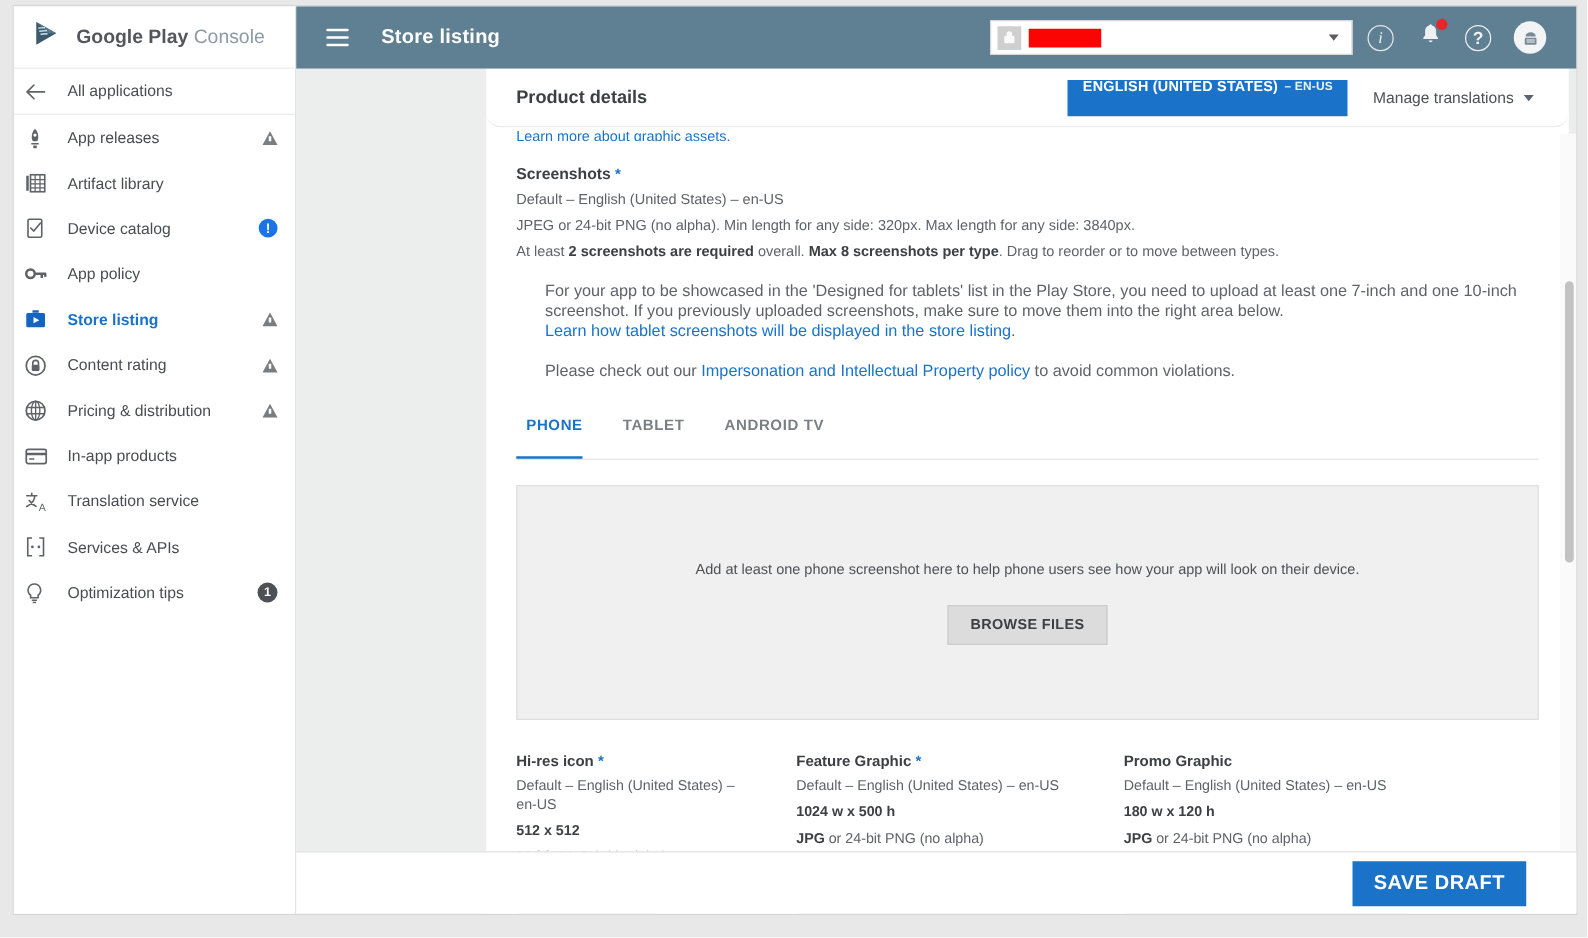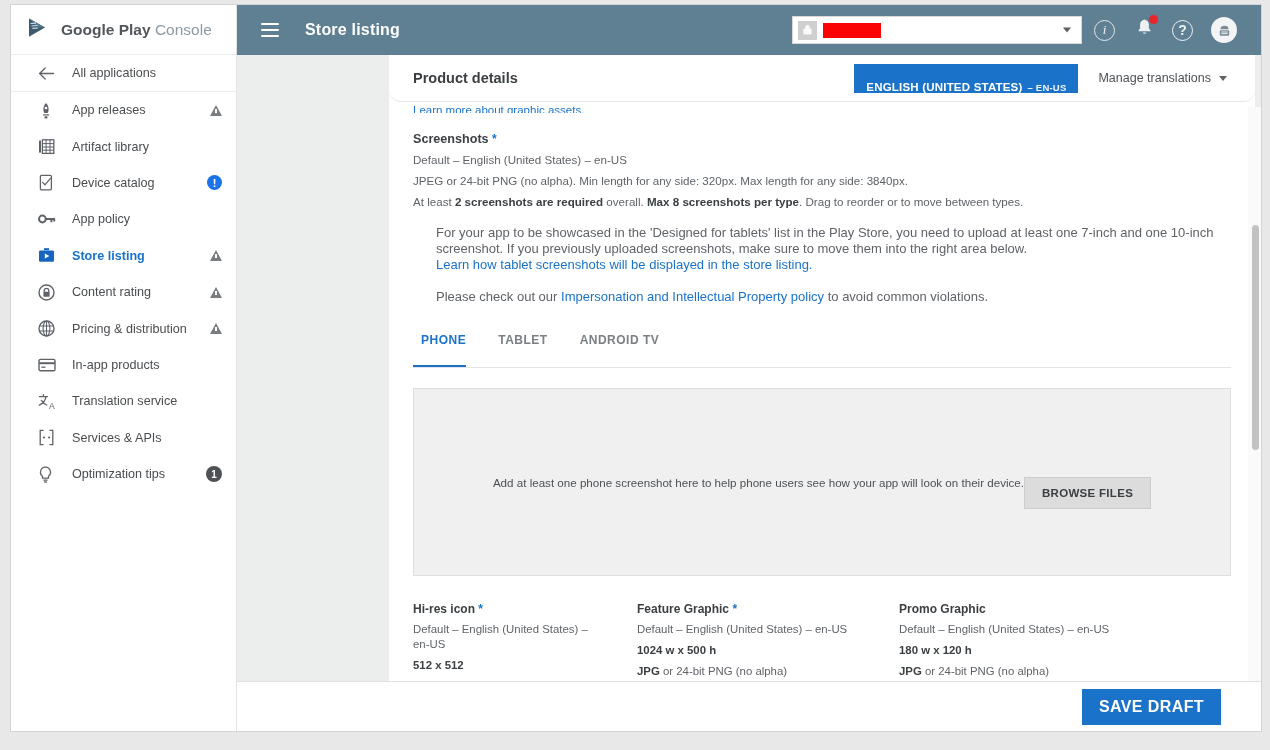--- a/index.html
+++ b/index.html
@@ -139,21 +139,21 @@
   .brand-text {
     margin-left: 10px;
     font-size: 15.5px;
     color: #53575b;
     white-space: nowrap;
   }
   .brand-text .light { color: #8b9aa5; }
   .nav-item {
     height: 36.4px;
     display: flex; align-items: center;
-    padding-left: 27px; padding-right: 14px;
+    padding-left: 9px; padding-right: 14px;
     cursor: pointer;
     position: relative;
   }
   .nav-item.first { border-bottom: 1px solid #ececec; height: 37px;}
   .nav-ico {
     width: 22px; flex: 0 0 22px;
     display:flex;align-items:center;justify-content:flex-start;
     color: #5f6368;
   }
   .nav-label {
@@ -200,21 +200,21 @@
     border-bottom: 1px solid #e6e6e6;
     border-radius: 12px;
   }
   .card-title { font-size: 14.5px; font-weight: bold; color: #3c4043; }
   .lang-btn {
     margin-left: auto;
     background: #1a73c8;
     color: #fff;
     height: 29px;
     padding: 0 12px;
-    display: flex; align-items: flex-end;
+    display: flex; align-items: flex-start;
     font-size: 11.5px; font-weight: bold;
     letter-spacing: .2px;
     cursor:pointer;
     white-space: nowrap;
   }
   .lang-btn .code { font-size: 9.5px; font-weight: bold; margin-left: 5px; opacity:.92;}
   .manage-trans {
     margin-left: 20px;
     font-size: 12.5px; color:#4d5156;
     display:flex; align-items:center; cursor:pointer;
@@ -277,21 +277,21 @@
     left:8px; right:8px; bottom:0;
     height: 2.5px; background:#1a73c8;
   }
   .tab:first-child.active::after { left:0; right:16px; }
 
   .dropzone {
     margin-top: 20px;
     height: 188px;
     background: #f0f0f0;
     border: 1px solid #dedede;
-    display:flex; flex-direction:row;
+    display:flex; flex-direction:column;
     align-items:center; justify-content:center;
   }
   .dropzone-text { font-size: 11.6px; color:#4d5156; }
   .browse-btn {
     margin-top: 22px;
     background: #dcdcdc;
     border: 1px solid #cccccc;
     color:#3c4043;
     font-size: 11.5px; font-weight:bold;
     letter-spacing:.3px;

